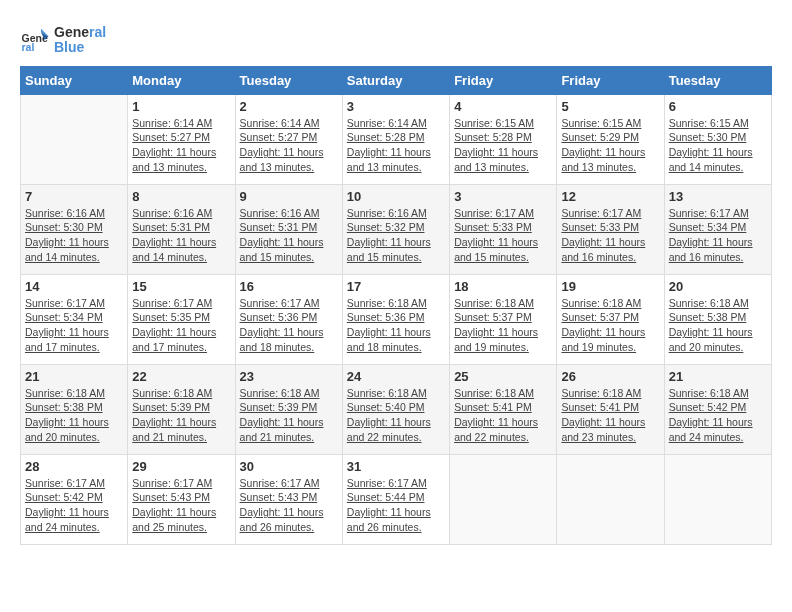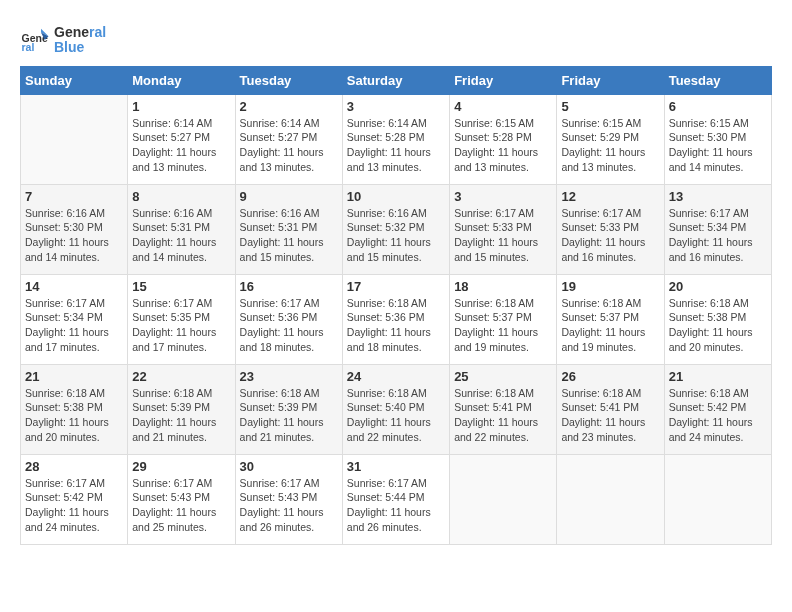--- a/index.html
+++ b/index.html
@@ -76,20 +76,21 @@
       font-size: 13px;
       font-weight: bold;
       color: #333;
       display: block;
       margin-bottom: 2px;
     }
     .day-detail {
       color: #444;
       font-size: 10.5px;
       line-height: 1.4;
+      text-decoration: underline;
     }
     .empty-cell {
       background: #f9f9f9;
     }
     tbody tr:nth-child(odd) { background: #ffffff; }
     tbody tr:nth-child(even) { background: #f5f5f5; }
   </style>
 </head>
 <body>
 

